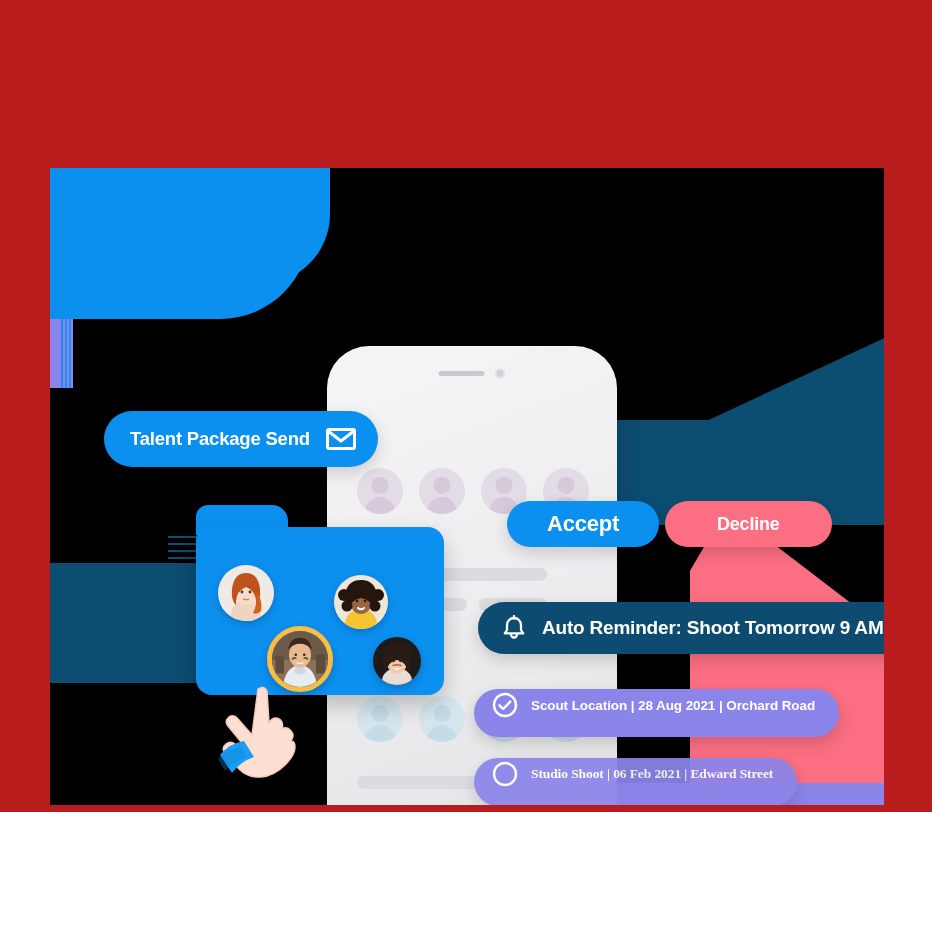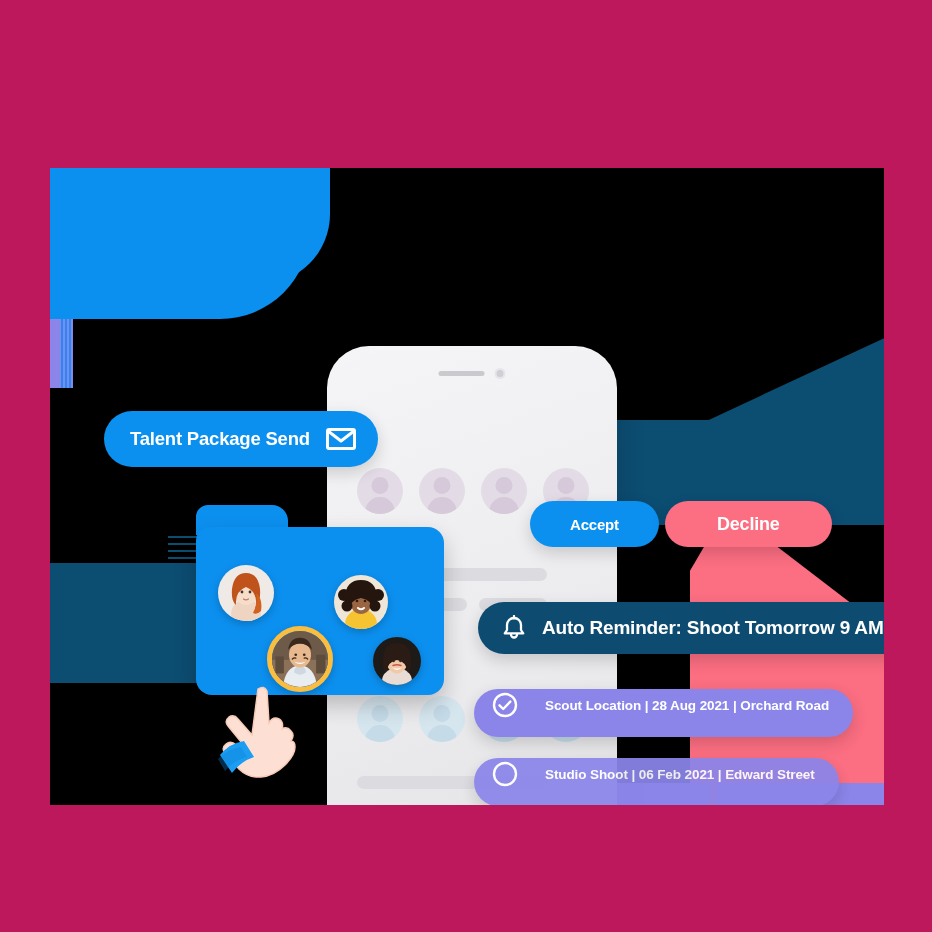--- a/index.html
+++ b/index.html
@@ -8,22 +8,22 @@
     margin: 0; padding: 0;
     width: 932px; height: 932px;
     background: #ffffff;
     font-family: "Liberation Sans", sans-serif;
     overflow: hidden;
   }
 
   #stage {
     position: relative;
     width: 932px;
-    height: 932px;
-    background: #be185d;
+    height: 812px;
+    background: #b91c1c;
   }
 
   
   .canvas {
     position: absolute;
     left: 50px; top: 168px;
     width: 834px; height: 637px;
     background: #000000;
     overflow: hidden;
   }
@@ -213,25 +213,25 @@
   .pill-casting {
     left: 434px; top: 259px;
     height: 56px;
     padding: 0 22px 0 22px;
     background: #fbbd3f;
     font-size: 18.5px;
     gap: 12px;
   }
 
   .pill-accept {
-    left: 480px; top: 333px;
+    left: 457px; top: 333px;
     height: 46px;
     padding: 0 40px;
     background: #0c90f0;
-    font-size: 15px;
+    font-size: 22px;
     justify-content: center;
   }
   .pill-decline {
     left: 615px; top: 333px;
     height: 46px;
     padding: 0 52px;
     background: #fc6e82;
     font-size: 18px;
     justify-content: flex-start;
   }
@@ -243,25 +243,25 @@
     background: #0d4b70;
     font-size: 19px;
     gap: 16px;
   }
 
   .pill-task {
     height: 48px;
     padding: 0 24px 16px 18px;
     background: #8b85ea;
     font-size: 13.5px;
-    gap: 27px;
+    gap: 13px;
     letter-spacing: -0.1px;
   }
   .pill-task-1 { left: 424px; top: 521px; }
-  .pill-task-2 { left: 424px; top: 590px; opacity: 0.93; }
+  .pill-task-2 { left: 424px; top: 590px; opacity: 0.93; font-family: Liberation Serif, serif; }
 
   .ico { display: inline-flex; align-items: center; justify-content: center; flex: 0 0 auto; }
 
   
   .folder {
     position: absolute;
     left: 146px; top: 337px;
     width: 248px; height: 190px;
   }
   .folder-tab {

